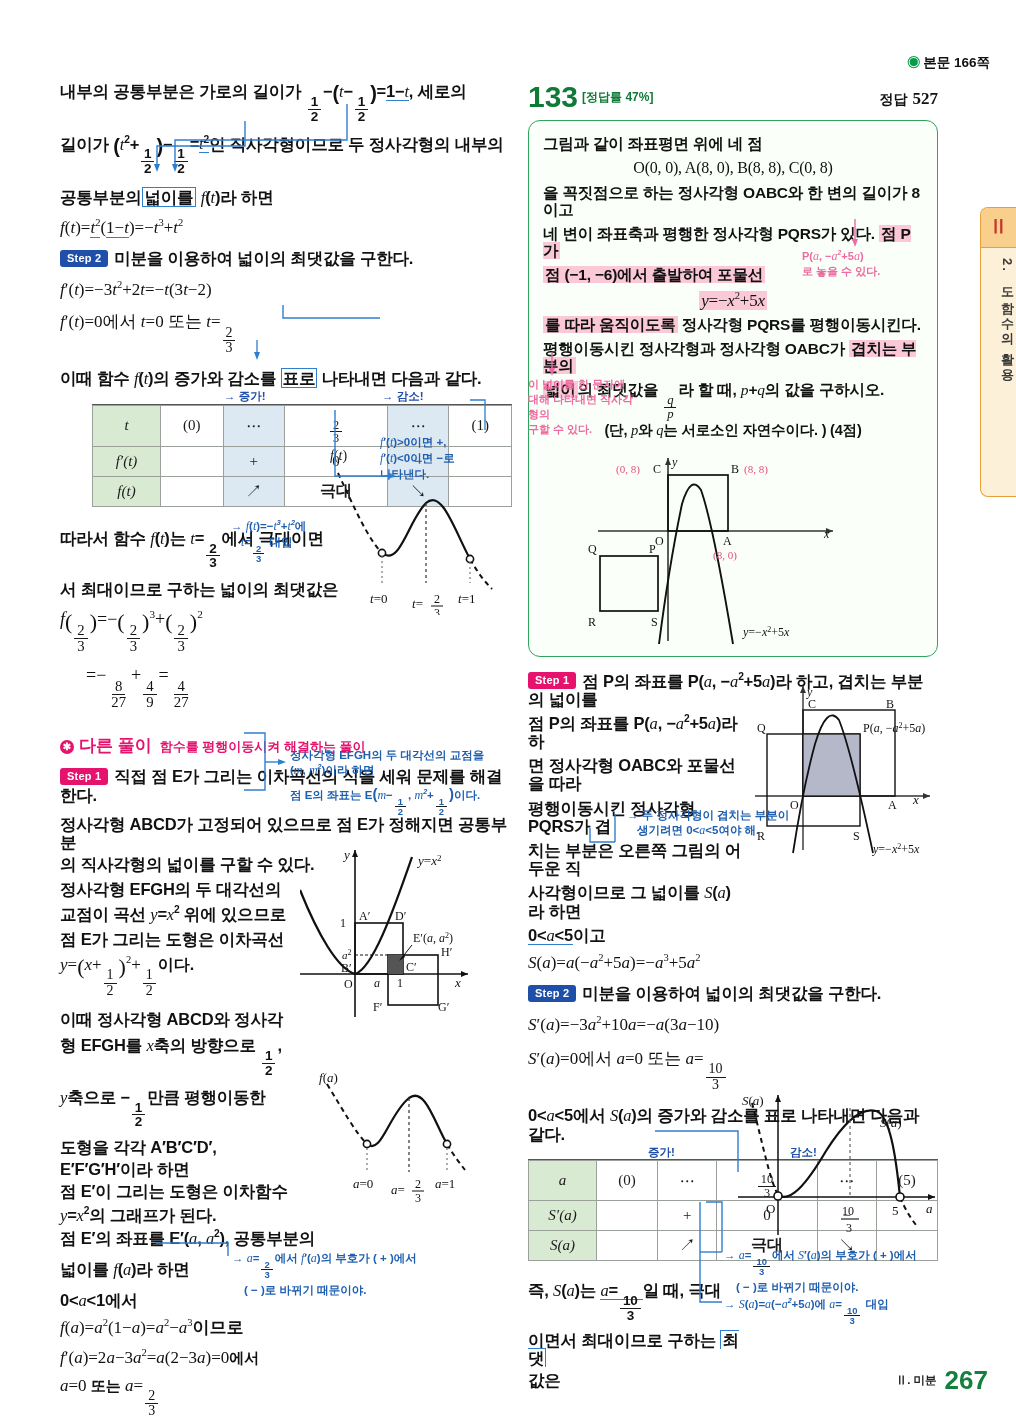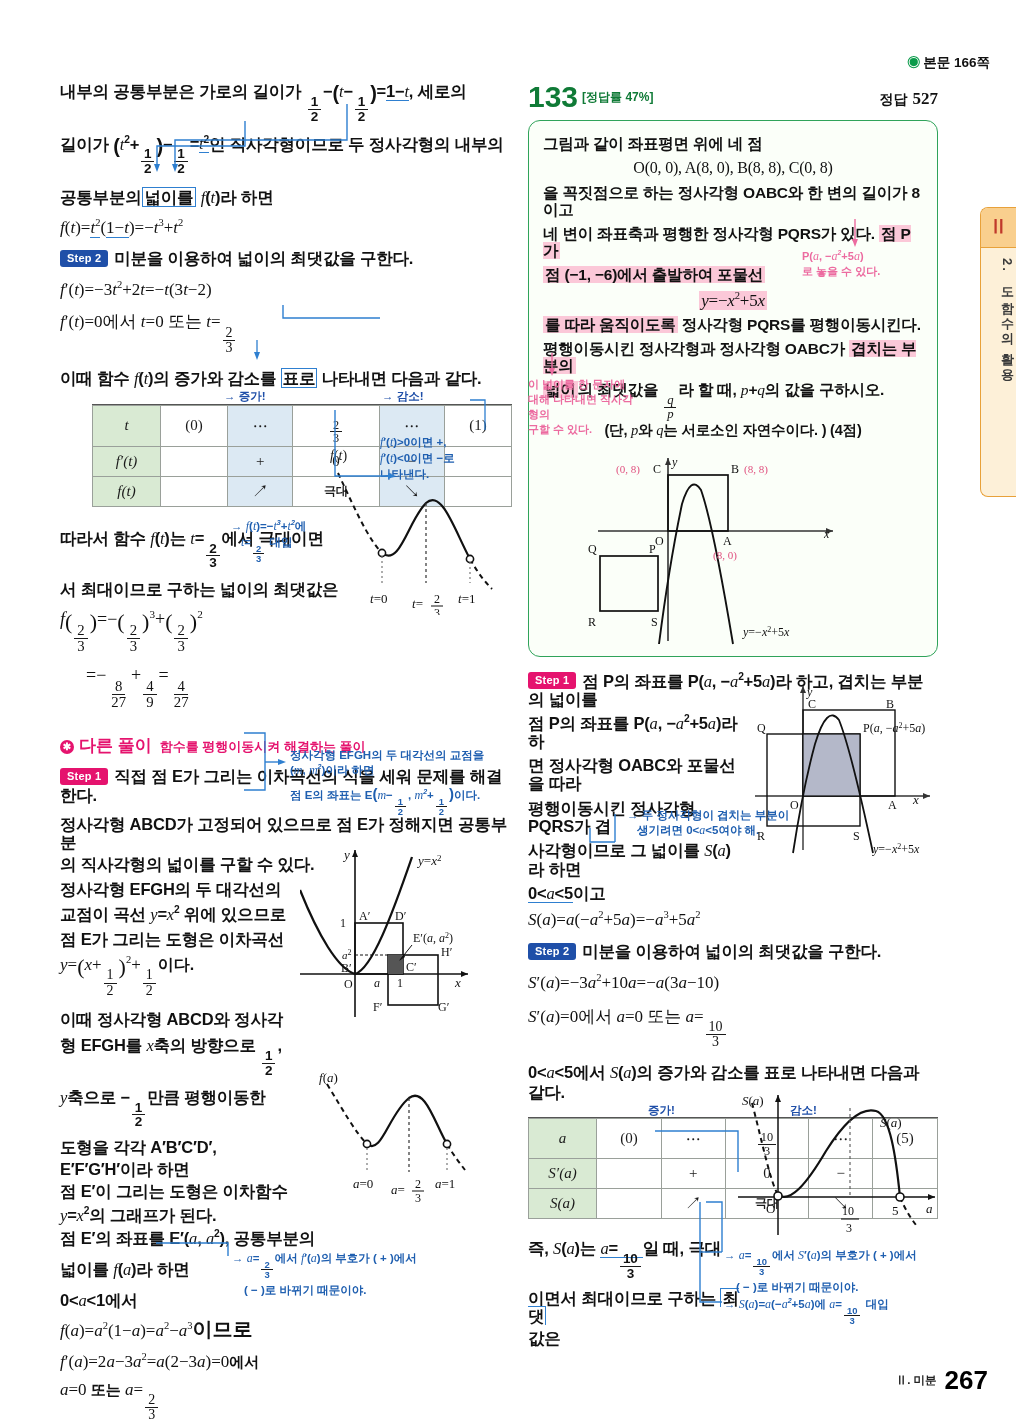--- a/index.html
+++ b/index.html
@@ -64,21 +64,21 @@
   
   table.vt { border-collapse:collapse; width:100%;
              font-family:"Liberation Serif", serif; font-size:15px; }
   table.vt td { border:1px solid #9aa09a; text-align:center;
                 height:30px; padding:1px 2px; }
   table.vt tr:first-child td { height:38px; }
   table.vt td.hdr { background:#d9ead3; font-style:italic; width:68px;}
   table.vt td.tint { background:#dce9f3; }
   table.vt .arrowup::after   { content:"\2197"; font-size:17px; }
   table.vt .arrowdown::after { content:"\2198"; font-size:17px; }
-  table.vt .kdx { font-family:"Liberation Sans", sans-serif; font-weight:bold; font-size:12px;}
+  table.vt .kdx { font-family:"Liberation Sans", sans-serif; font-weight:bold; font-size:16px;}
 
   
   .tbl-wrap { position:relative; }
   .tbl-rule { height:1px; background:#555; width:100%; margin-bottom:0px;}
 
   
   .lbl-up { position:absolute; font-size:11.5px; color:#1f4fa8;
             font-family:"Liberation Sans", sans-serif; font-weight:bold; }
 
   
@@ -121,21 +121,21 @@
   .tab .vert { writing-mode:vertical-rl; margin:10px auto 0; font-size:13px;
                font-family:"Liberation Sans", sans-serif; font-weight:bold;
                color:#3a3a3a; letter-spacing:2px; text-align:center; width:100%;}
 
   
   .foot { position:absolute; right:28px; bottom:28px;
           display:flex; align-items:flex-end; gap:8px; }
   .foot .chap { font-family:"Liberation Sans", sans-serif; font-weight:bold;
                 font-size:11.5px; color:#222; padding-bottom:4px; }
   .foot .pno  { font-family:"Liberation Sans", sans-serif; font-weight:bold;
-                font-size:26px; color:#000000; line-height:0.9; }
+                font-size:26px; color:#15803d; line-height:0.9; }
 
   
   svg.overlay { position:absolute; inset:0; width:1016px; height:1420px;
                 pointer-events:none; }
 </style>
 </head>
 <body>
 
 <div class="page">
 
@@ -320,21 +320,21 @@
       점 E′의 좌표를 E′(<span class="mathi">a</span>, <span class="mathi">a</span><sup class="exn">2</sup>), 공통부분의
     </div>
     <div class="line" style="margin-bottom:12px;">
       넓이를 <span class="mathi">f</span>(<span class="mathi">a</span>)라 하면
     </div>
 
     <div class="line" style="margin-bottom:6px;">
       0&lt;<span class="mathi">a</span>&lt;1에서
     </div>
     <div class="eq" style="margin-bottom:8px;">
-      <span class="mathi">f</span>(<span class="mathi">a</span>)=<span class="mathi">a</span><sup class="exn">2</sup>(1−<span class="mathi">a</span>)=<span class="mathi">a</span><sup class="exn">2</sup>−<span class="mathi">a</span><sup class="exn">3</sup><span class="kr" style="font-size:20px;font-family:Liberation Serif, serif;">이므로</span>
+      <span class="mathi">f</span>(<span class="mathi">a</span>)=<span class="mathi">a</span><sup class="exn">2</sup>(1−<span class="mathi">a</span>)=<span class="mathi">a</span><sup class="exn">2</sup>−<span class="mathi">a</span><sup class="exn">3</sup><span class="kr" style="font-size:17px;font-family:Liberation Serif, serif;">이므로</span>
     </div>
     <div class="eq" style="margin-bottom:8px;">
       <span class="mathi">f</span>′(<span class="mathi">a</span>)=2<span class="mathi">a</span>−3<span class="mathi">a</span><sup class="exn">2</sup>=<span class="mathi">a</span>(2−3<span class="mathi">a</span>)=0<span class="kr" style="font-size:15px;">에서</span>
     </div>
     <div class="eq" style="margin-bottom:14px;">
       <span class="mathi">a</span>=0 <span class="kr" style="font-size:15px;">또는</span> <span class="mathi">a</span>=<span class="frac">
           <span class="num">2</span>
           <span class="den">3</span>
         </span>
     </div>
@@ -454,20 +454,21 @@
     <div class="line" style="margin-top:14px; margin-bottom:4px;">
       <span class="step pink">Step 1</span>점 P의 좌표를 P(<span class="mathi">a</span>, −<span class="mathi">a</span><sup class="exn">2</sup>+5<span class="mathi">a</span>)라 하고, 겹치는 부분의 넓이를
     </div>
 
     <div style="width:215px;">
       <div class="line" style="margin-bottom:6px;">
         점 P의 좌표를 P(<span class="mathi">a</span>, −<span class="mathi">a</span><sup class="exn">2</sup>+5<span class="mathi">a</span>)라 하
       </div>
       <div class="line" style="margin-bottom:6px;">면 정사각형 OABC와 포물선을 따라</div>
       <div class="line" style="margin-bottom:6px;">평행이동시킨 정사각형 PQRS가 겹</div>
+      <div class="line" style="margin-bottom:6px;">치는 부분은 오른쪽 그림의 어두운 직</div>
       <div class="line" style="margin-bottom:6px;">
         사각형이므로 그 넓이를 <span class="mathi">S</span>(<span class="mathi">a</span>)라 하면
       </div>
       <div class="line" style="margin-bottom:6px;">
         <span class="ul-blue">0&lt;<span class="mathi">a</span>&lt;5</span>이고
       </div>
     </div>
 
     <div class="eq" style="margin-bottom:12px;">
       <span class="mathi">S</span>(<span class="mathi">a</span>)=<span class="mathi">a</span>(−<span class="mathi">a</span><sup class="exn">2</sup>+5<span class="mathi">a</span>)=−<span class="mathi">a</span><sup class="exn">3</sup>+5<span class="mathi">a</span><sup class="exn">2</sup>

